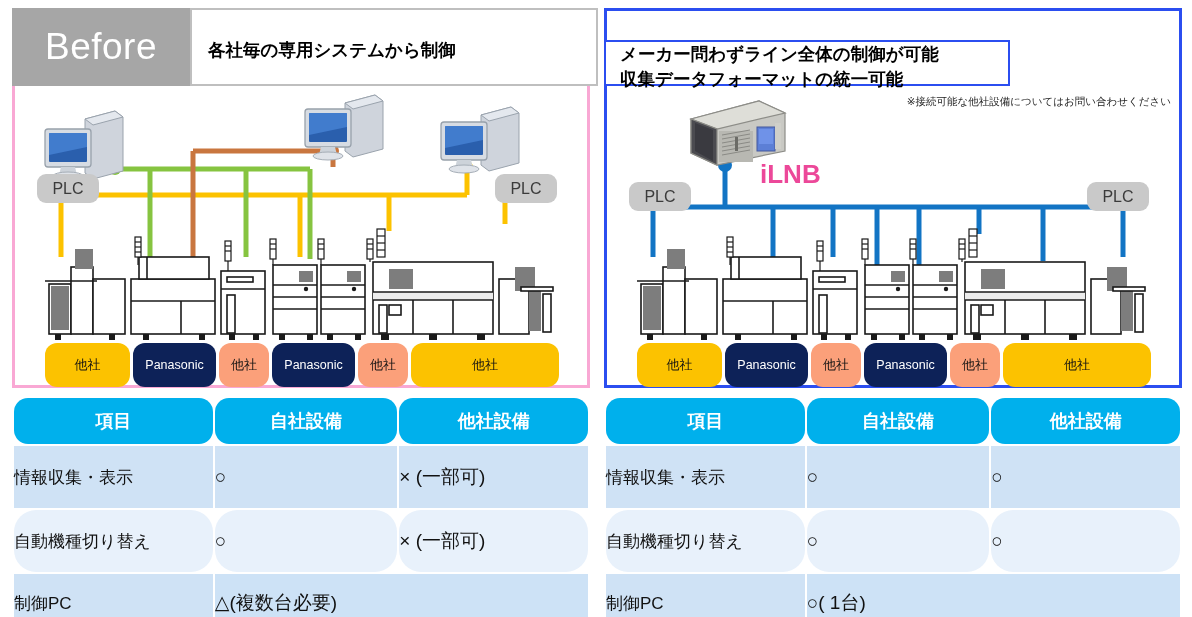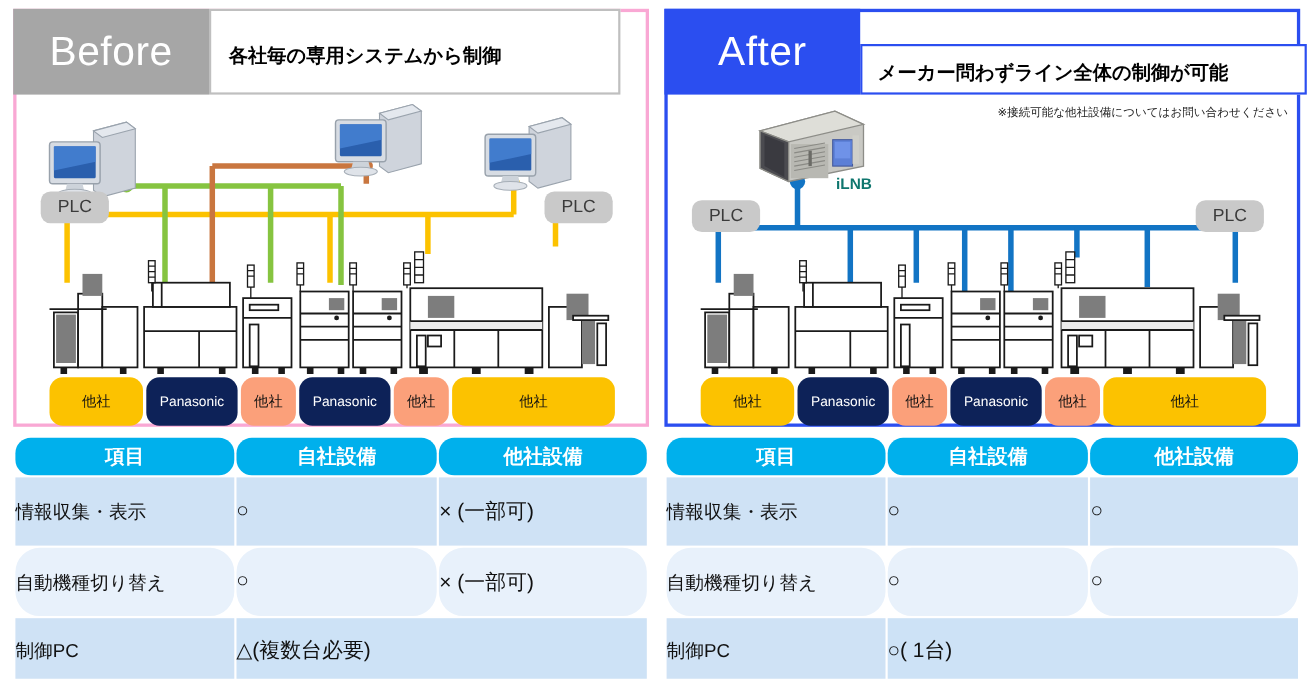--- a/index.html
+++ b/index.html
@@ -11,21 +11,21 @@
   .panel.before{left:12px;border:3px solid #f9a8d4;}
   .panel.after{left:604px;border:3px solid #2b4ef0;}
 
   .hdr{position:absolute;top:-3px;left:-3px;height:78px;display:flex;align-items:stretch;}
   .hdr-badge{width:178px;display:flex;align-items:center;justify-content:center;
              font-size:37px;color:#ffffff;letter-spacing:.5px;}
   .before .hdr-badge{background:#a6a6a6;}
   .after  .hdr-badge{background:#2b4ef0;}
   .hdr-text{box-sizing:border-box;background:#ffffff;border:2px solid #bfbfbf;
             padding:7px 10px 0 14px;display:flex;flex-direction:column;justify-content:center;}
-  .before .hdr-text{width:374px;padding-left:16px;}
+  .before .hdr-text{width:408px;padding-left:16px;}
   .after  .hdr-text{width:406px;border-color:#2b4ef0;margin-top:32px;}
   .hdr-text span{font-size:17.5px;line-height:1.42;color:#000;font-weight:700;white-space:nowrap;}
   .before .hdr-text span{font-weight:700;}
 
   .note{position:absolute;top:84px;right:8px;font-size:10.5px;color:#222;white-space:nowrap;}
 
   
   .canvas{position:absolute;left:0;top:78px;right:0;bottom:0;}
   .canvas svg{position:absolute;left:0;top:0;}
 
@@ -34,28 +34,28 @@
        width:62px;height:29px;display:flex;align-items:center;justify-content:center;
        font-size:16px;color:#3b3b3b;}
 
   
   .vendor{position:absolute;border-radius:12px;display:flex;align-items:center;justify-content:center;
           font-size:13px;height:44px;}
   .v-yellow{background:#fcc200;color:#111;}
   .v-navy{background:#0d2258;color:#ffffff;font-size:12.5px;}
   .v-salmon{background:#fba07a;color:#111;}
 
-  .ilnb-label{position:absolute;font-size:14px;color:#0f766e;font-weight:700;}
+  .ilnb-label{position:absolute;font-size:26px;color:#ec4899;font-weight:700;}
 
   
   .tbl{position:absolute;top:396px;width:578px;border-collapse:separate;border-spacing:2px 2px;}
   .tbl.before{left:12px;}
   .tbl.after{left:604px;}
   .tbl td,.tbl th{padding:0;margin:0;}
-  .th{background:#00b0ec;color:#ffffff;font-size:18px;font-weight:700;text-align:center;height:34px;border-radius:14px;}
+  .th{background:#00b0ec;color:#ffffff;font-size:18px;font-weight:700;text-align:center;height:46px;border-radius:14px;}
   .cellA{background:#cfe2f5;}
   .cellB{background:#e8f1fb;border-radius:22px;}
   .cellC{background:#cde2f6;}
   .rowcell{font-size:17px;color:#111;height:62px;vertical-align:middle;}
   .rowcell.tall{height:58px;}
   .mark{font-size:19px;}
 </style>
 </head>
 <body>
 
@@ -242,23 +242,23 @@
       <div class="vendor v-salmon" style="left:204px;top:254px;width:50px;">他社</div>
       <div class="vendor v-navy" style="left:257px;top:254px;width:83px;">Panasonic</div>
       <div class="vendor v-salmon" style="left:343px;top:254px;width:50px;">他社</div>
       <div class="vendor v-yellow" style="left:396px;top:254px;width:148px;">他社</div>
     </div>
   </div>
 
   <div class="panel after">
 
     <div class="hdr">
-      <div class="hdr-badge">After</div>
       <div class="hdr-text">
         <span>メーカー問わずライン全体の制御が可能</span>
+        <span>収集データフォーマットの統一可能</span>
       </div>
     </div>
 
     <div class="note">※接続可能な他社設備についてはお問い合わせください</div>
 
     <div class="canvas">
       <svg width="572" height="298" viewBox="0 0 572 298">
 
         <g stroke="#1274c4" stroke-width="5" fill="none">
           <path d="M46,118 L516,118"></path>

